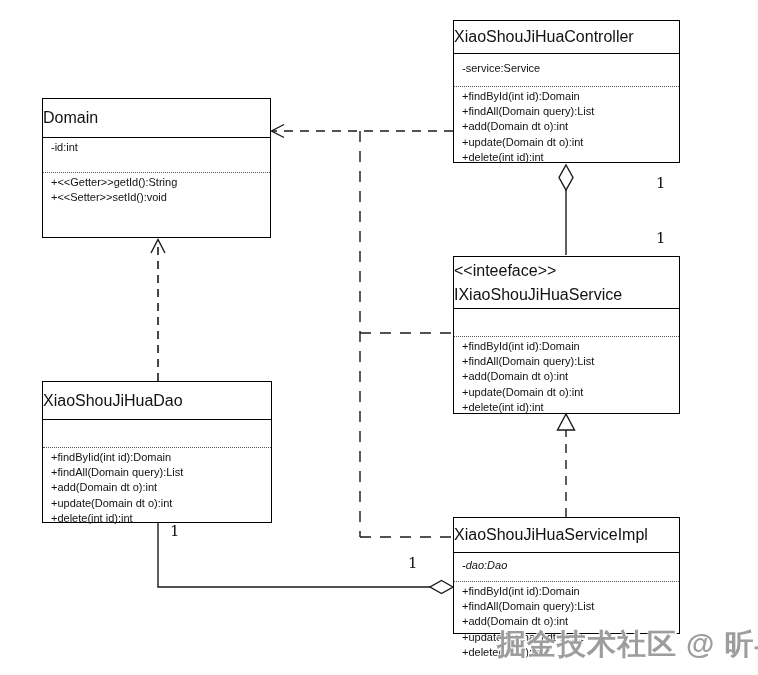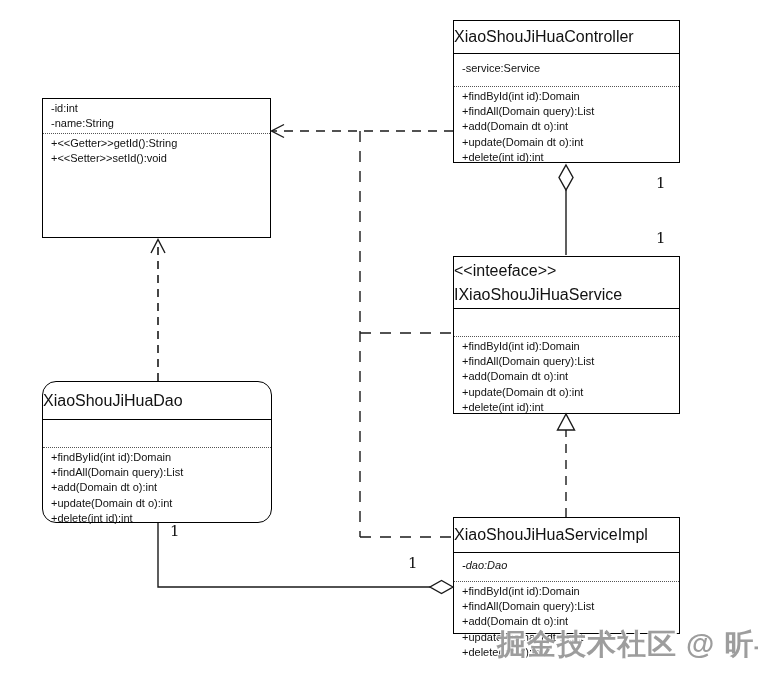--- a/index.html
+++ b/index.html
@@ -30,21 +30,21 @@
   .c-controller .uml-attrs{height:33px;padding-top:7px;}
 
   .c-domain{left:42px;top:98px;width:229px;height:140px;}
   .c-domain .uml-title{height:39px;}
   .c-domain .uml-attrs{height:35px;padding-top:2px;}
 
   .c-iservice{left:453px;top:256px;width:227px;height:158px;}
   .c-iservice .uml-title{height:52px;}
   .c-iservice .uml-attrs{height:28px;}
 
-  .c-dao{left:42px;top:381px;width:230px;height:142px;border-radius:14px;}
+  .c-dao{left:42px;top:381px;width:230px;height:142px;}
   .c-dao .uml-title{height:38px;}
   .c-dao .uml-attrs{height:28px;}
 
   .c-impl{left:453px;top:517px;width:227px;height:117px;}
   .c-impl .uml-title{height:35px;}
   .c-impl .uml-attrs{height:29px;padding-top:5px;font-style:italic;}
 
   .mult-label{
     position:absolute;z-index:2;font-family:"DejaVu Serif","Liberation Serif",serif;
     font-size:15px;line-height:16px;color:#111;
@@ -98,23 +98,25 @@
     <div class="uml-methods">
       <div class="m-line">+findById(int id):Domain</div>
       <div class="m-line">+findAll(Domain query):List</div>
       <div class="m-line">+add(Domain dt o):int</div>
       <div class="m-line">+update(Domain dt o):int</div>
       <div class="m-line">+delete(int id):int</div>
     </div>
   </div>
 
   <div class="uml-class c-domain">
+    <div class="uml-title">
+      <span>Domain</span>
+    </div>
     <div class="uml-attrs">
       <div class="a-line">-id:int</div>
-      <div class="a-line">-name:String</div>
     </div>
     <div class="uml-methods">
       <div class="m-line">+&lt;&lt;Getter&gt;&gt;getId():String</div>
       <div class="m-line">+&lt;&lt;Setter&gt;&gt;setId():void</div>
     </div>
   </div>
 
   <div class="uml-class c-iservice">
     <div class="uml-title">
       <span>&lt;&lt;inteeface&gt;&gt;</span>

